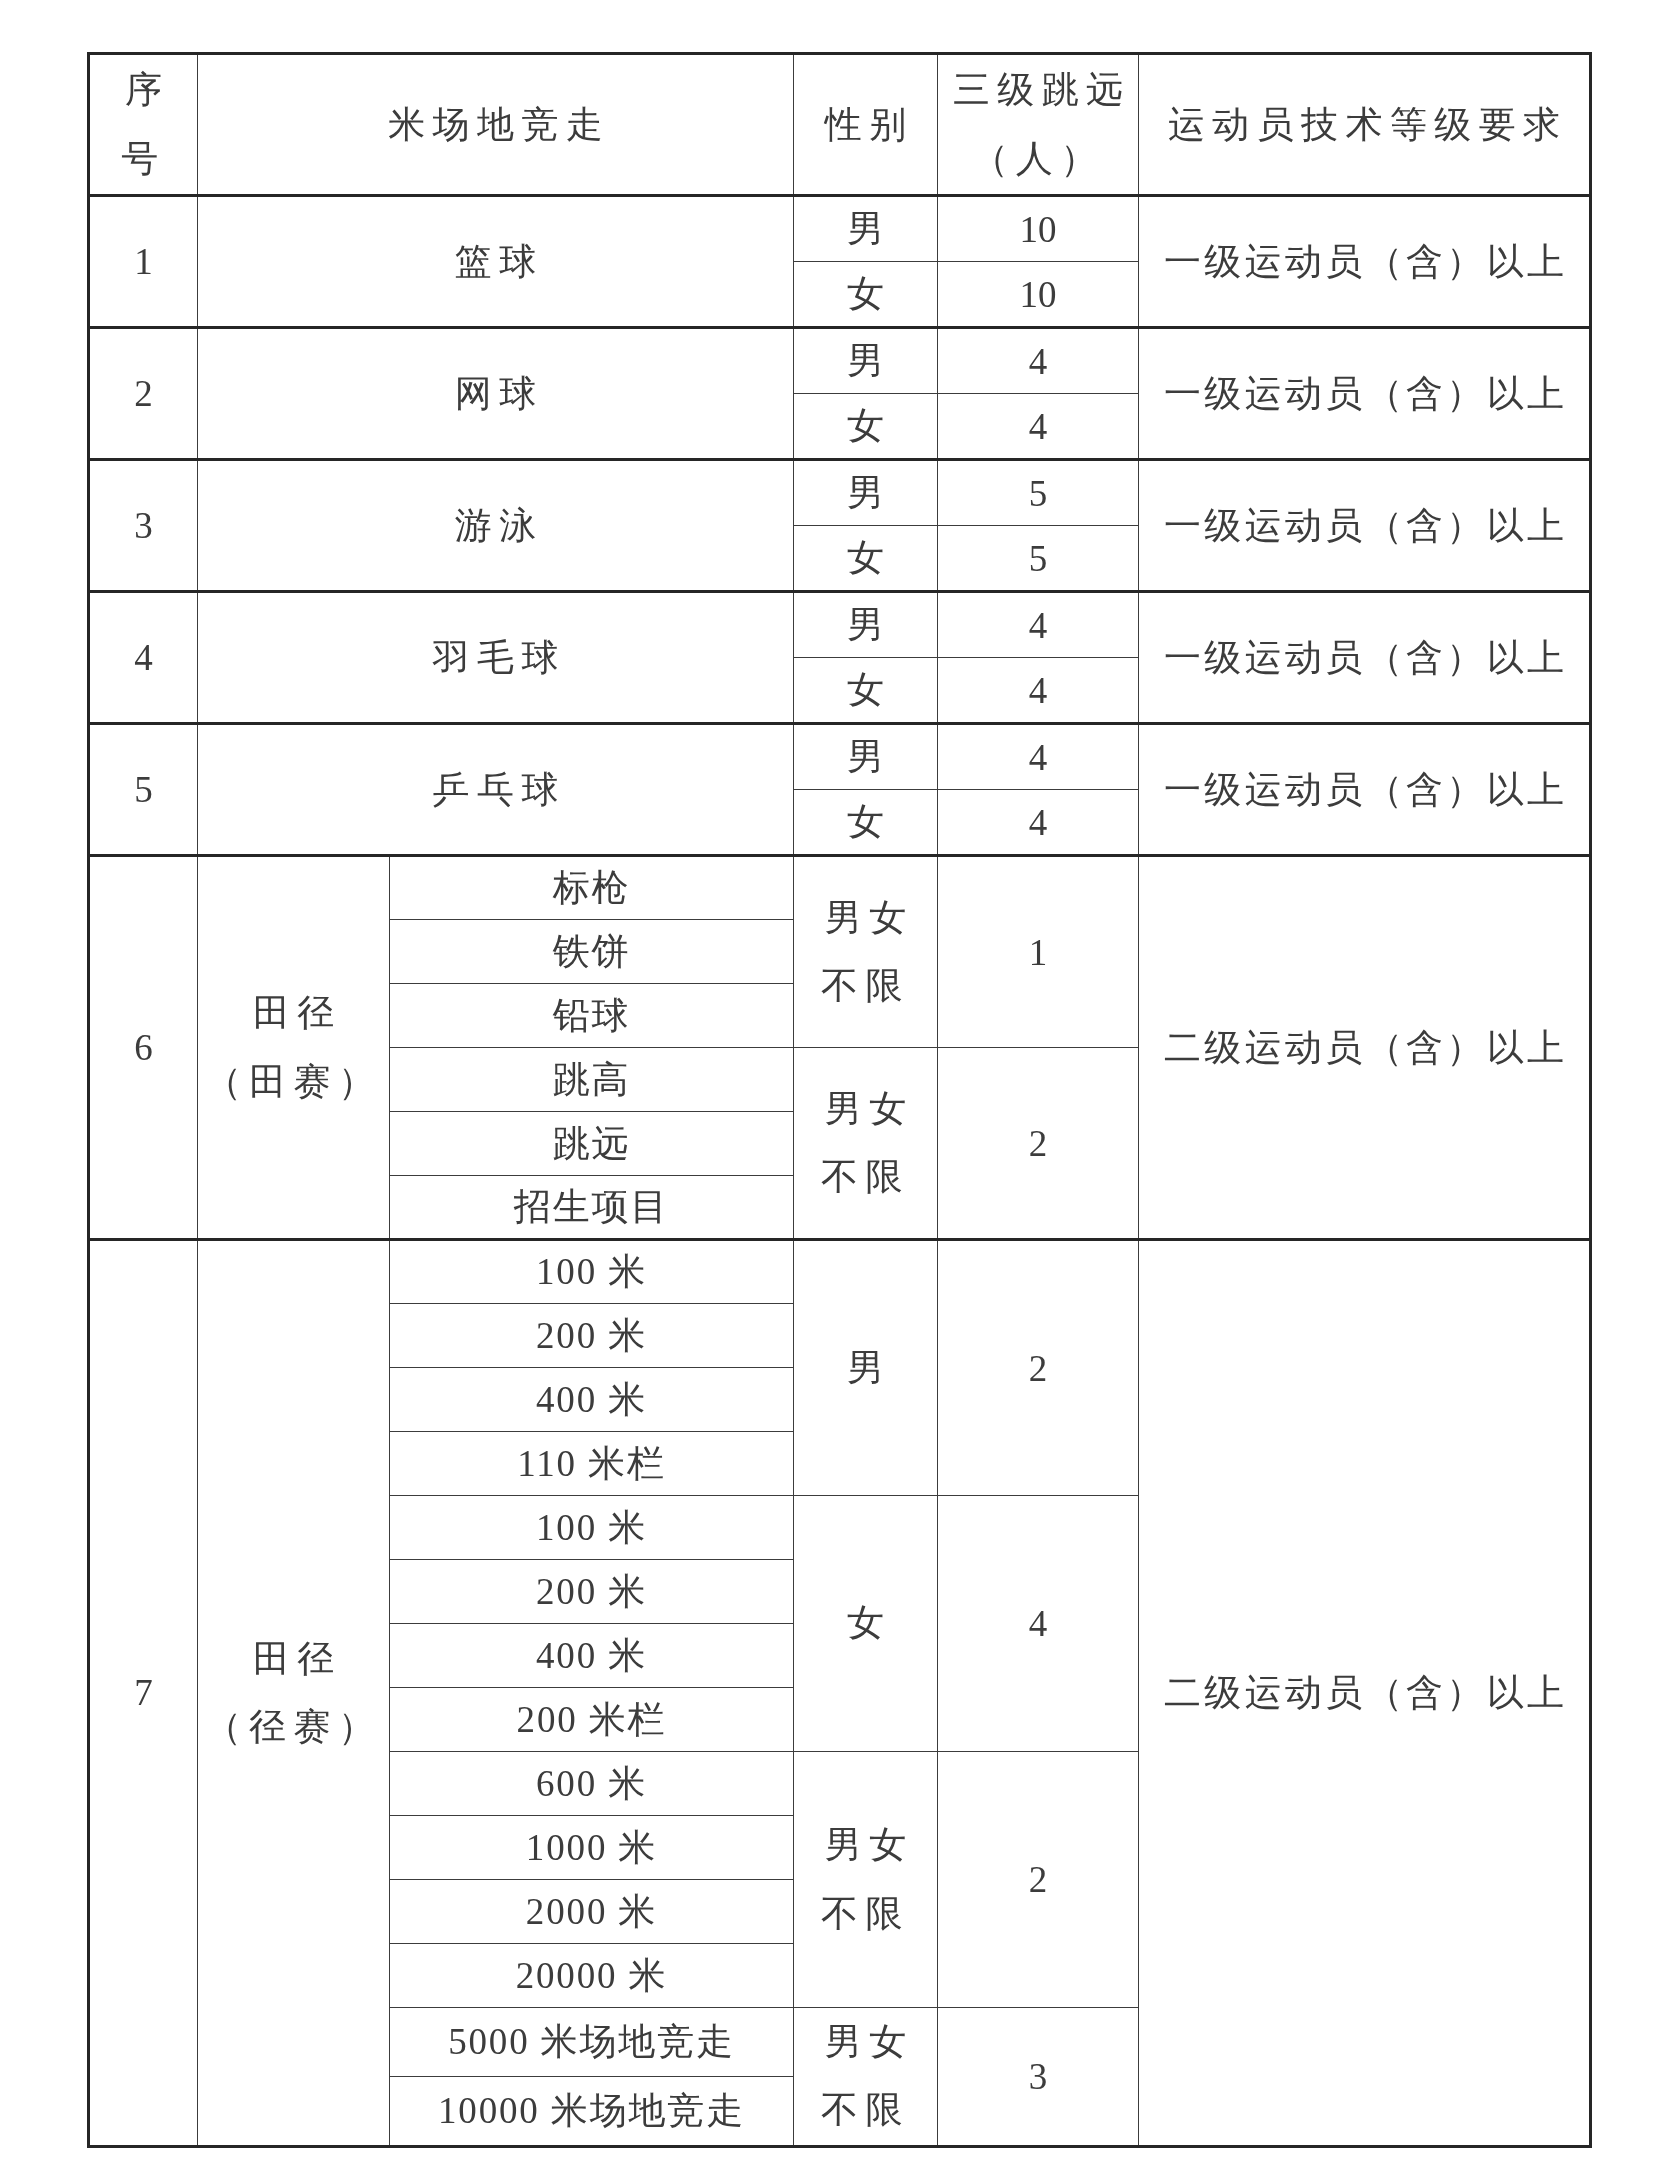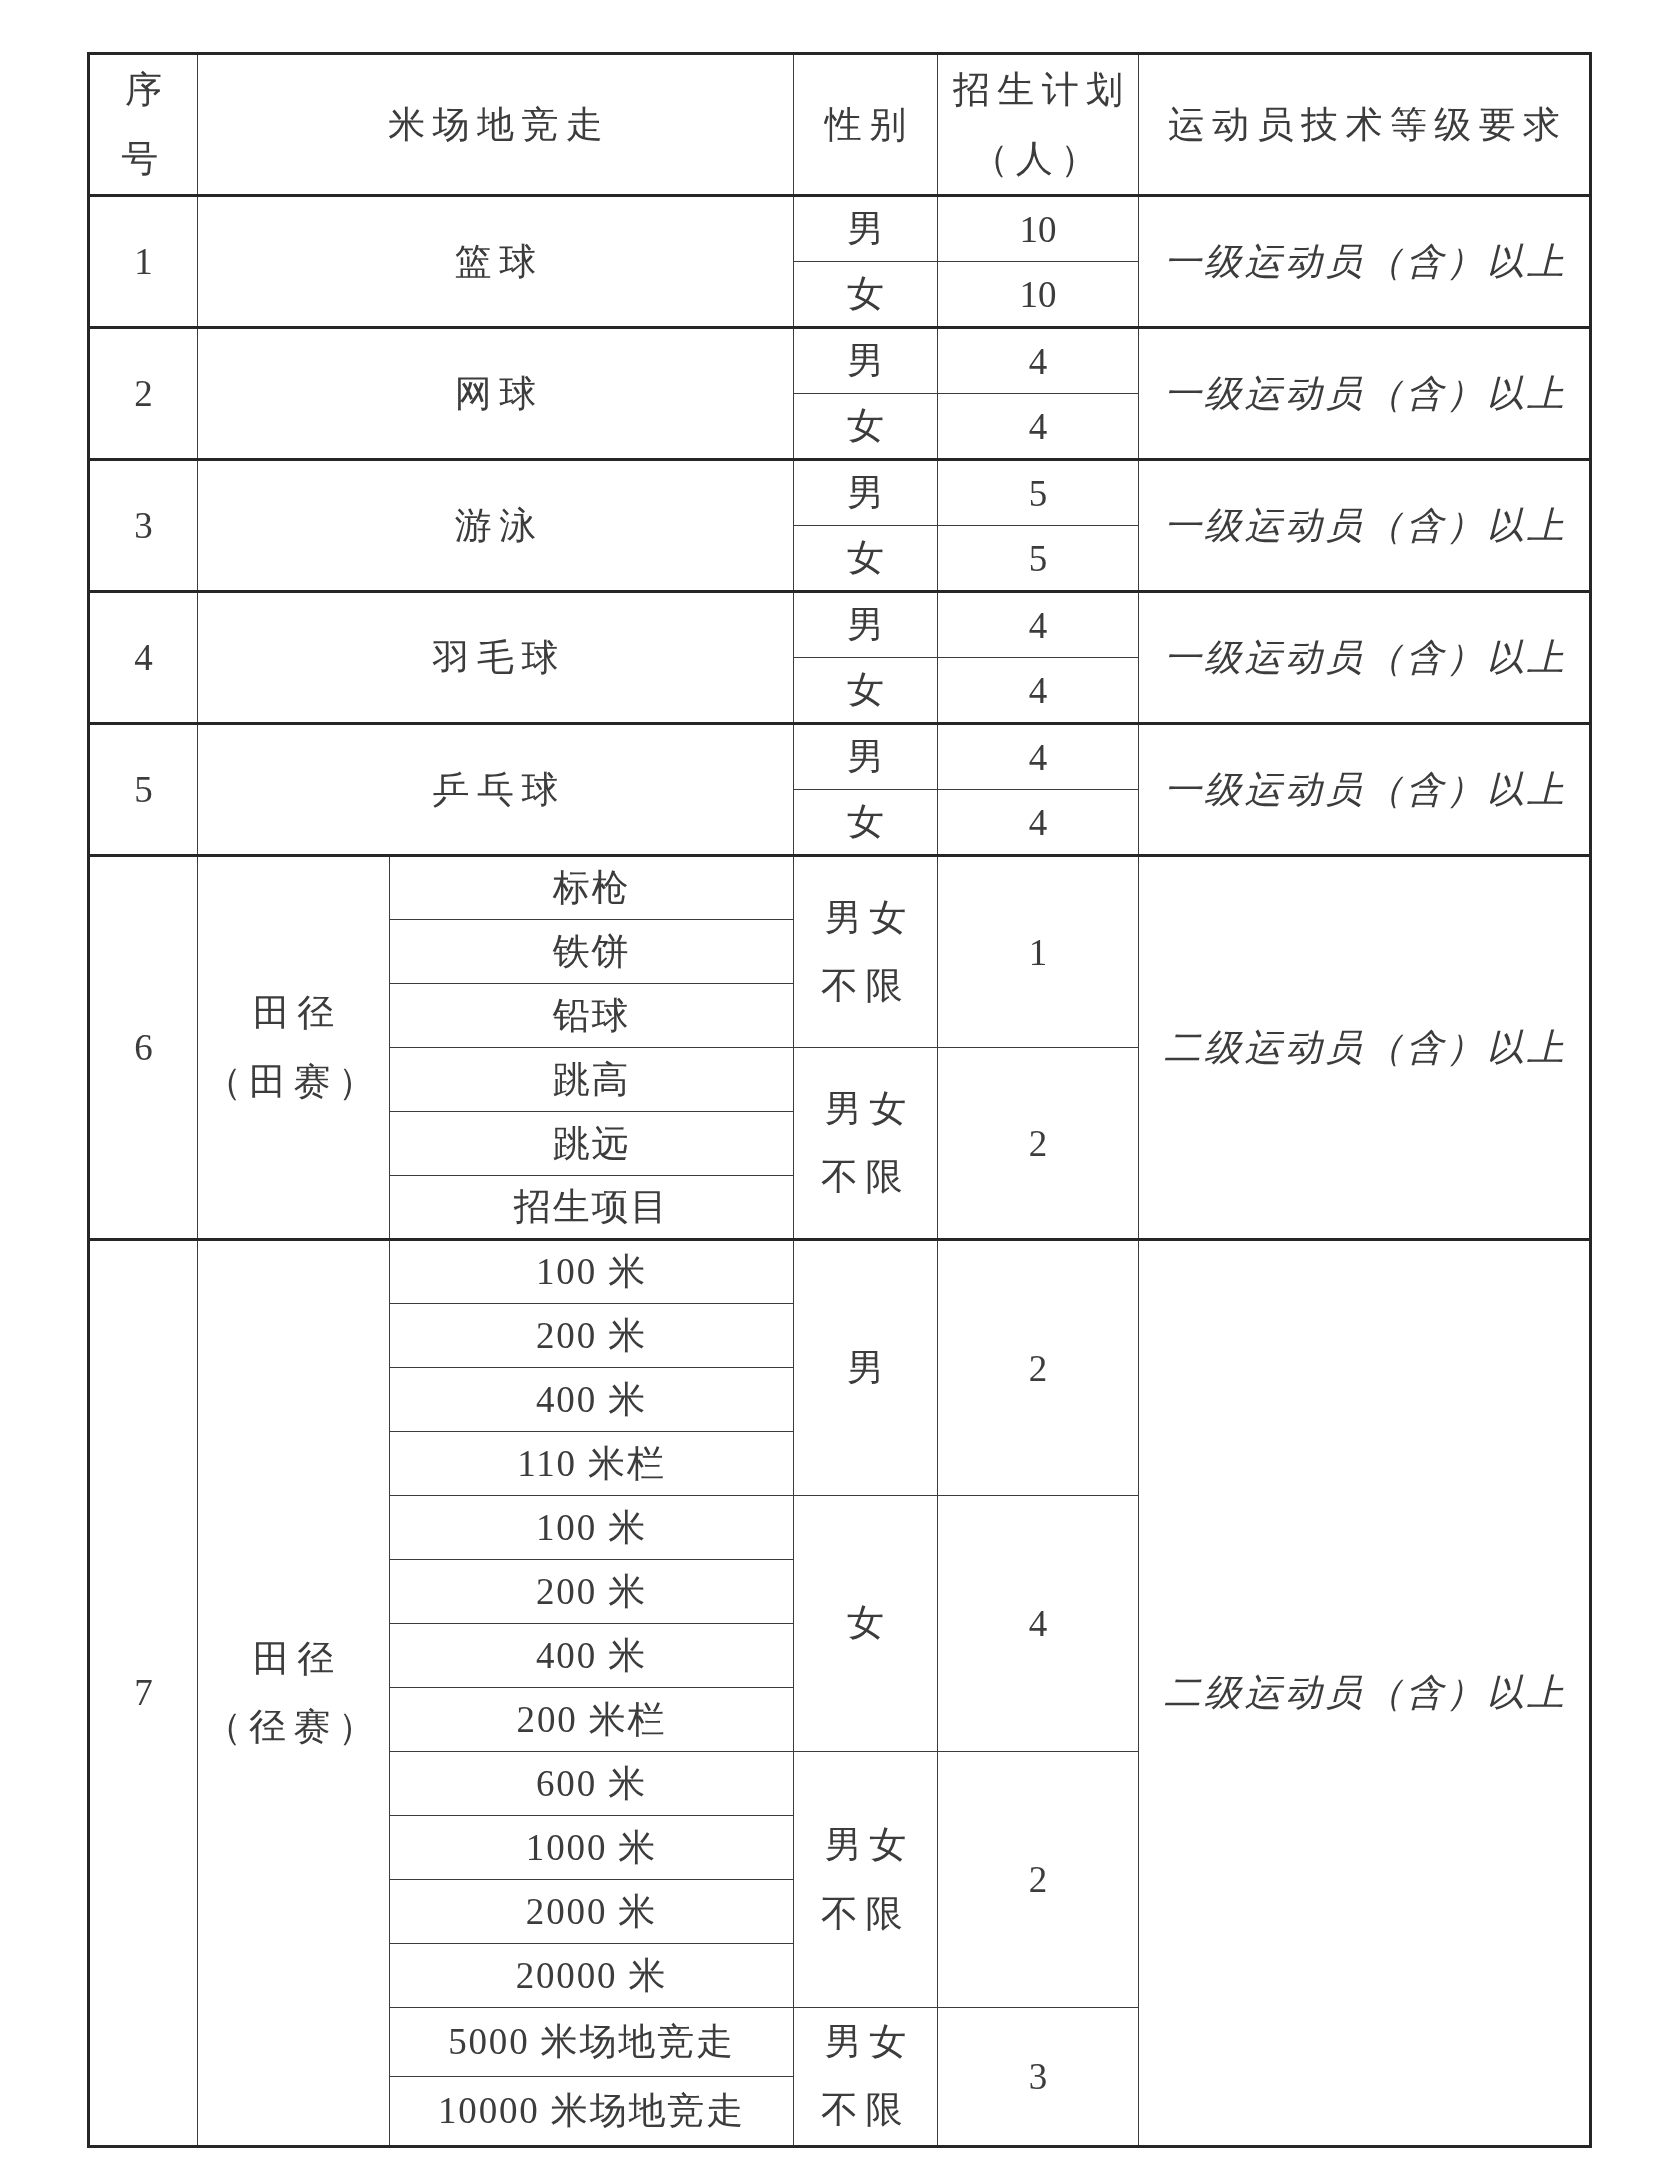--- a/index.html
+++ b/index.html
@@ -8,21 +8,21 @@
   .sheet{position:absolute;left:87px;top:52px;}
   table.grid{border-collapse:collapse;table-layout:fixed;width:1503px;
              border:3.5px solid #262626;}
   table.grid td{border:1.7px solid #3c3c3c;text-align:center;vertical-align:middle;
                 padding:0;font-size:37px;white-space:pre-line;overflow:hidden;}
   
   tr.gs > td{border-top:3.5px solid #262626;}
   
   .sp2{letter-spacing:0.20em;text-indent:0.20em;}
   
-  .sp1{letter-spacing:0.09em;text-indent:0.09em;font-style:italic;}
+  .sp1{letter-spacing:0.09em;text-indent:0.09em;}
   
   .spe{letter-spacing:0.05em;font-size:39px;}
   
   .num{font-size:47px;letter-spacing:0;}
   
   .ml{line-height:1.85;}
 </style>
 </head>
 <body>
 
@@ -37,21 +37,21 @@
           <col style="width:201px">
           <col style="width:452px">
       </colgroup>
 
       <tbody>
           <tr style="height:142px">
         <td class="sp2 ml">序
 号</td>
         <td class="sp2" colspan="2">米场地竞走</td>
         <td class="sp2">性别</td>
-        <td class="sp2 ml">招生计划
+        <td class="sp2 ml">三级跳远
 （人）</td>
         <td class="sp2">运动员技术等级要求</td>
       </tr>
 
       <tr class="gs" style="height:66px">
         <td class="num" rowspan="2">1</td>
         <td class="sp2" colspan="2" rowspan="2">篮球</td>
         <td class="sp2">男</td>
         <td class="num">10</td>
         <td class="sp1" rowspan="2">一级运动员（含）以上</td>

